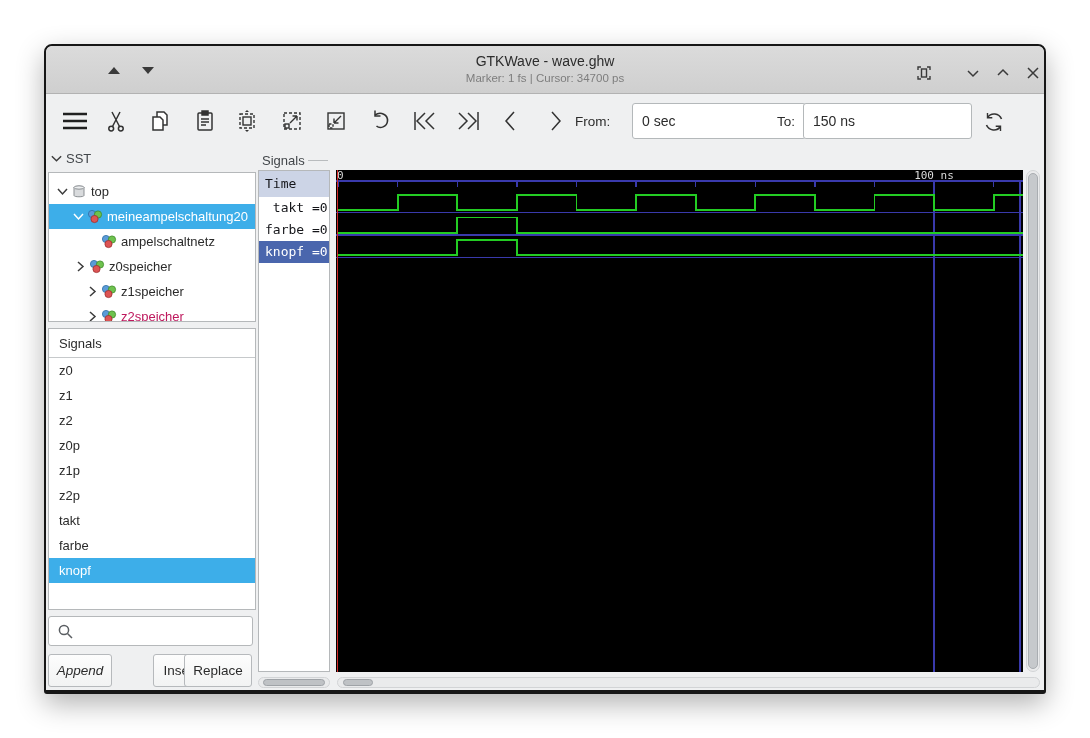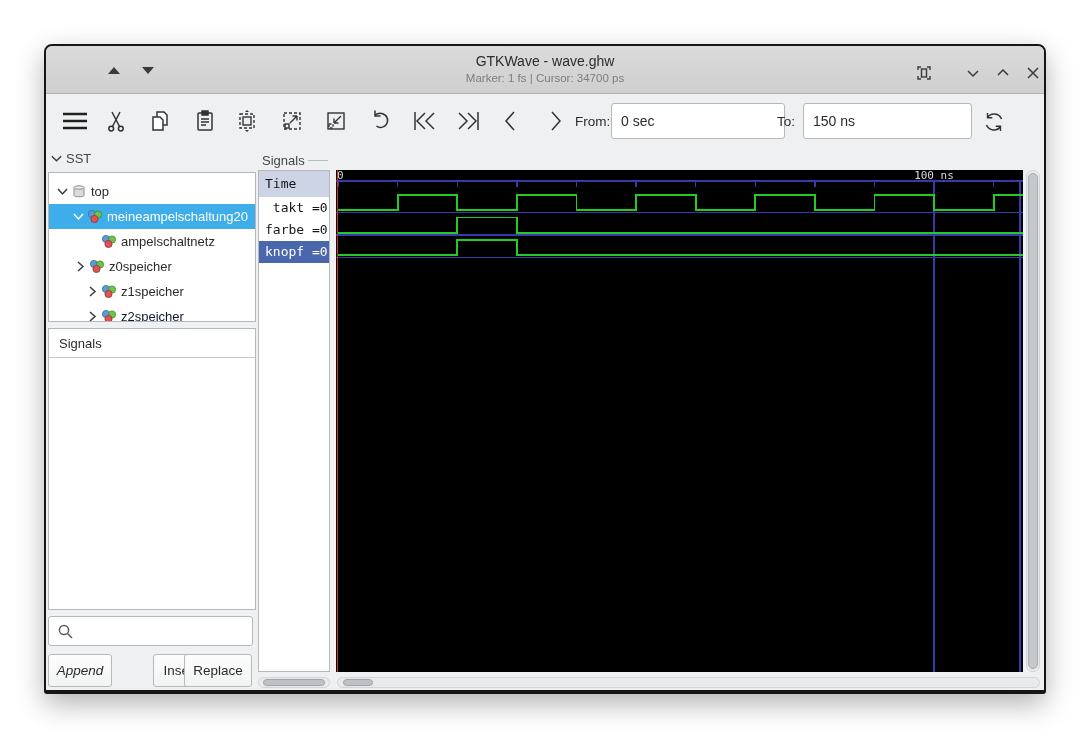--- a/index.html
+++ b/index.html
@@ -152,21 +152,21 @@
       <svg width="26" height="26" viewBox="0 0 26 26" fill="none" stroke="#333" stroke-width="1.5">
           <polyline points="16,4 8,13 16,22"></polyline>
         </svg>
     </span>
     <span class="ti" style="left:496px">
       <svg width="26" height="26" viewBox="0 0 26 26" fill="none" stroke="#333" stroke-width="1.5">
           <polyline points="10,4 18,13 10,22"></polyline>
         </svg>
     </span>
     <span class="tb-label" style="left:529px">From:</span>
-    <input class="tb-input" style="left: 565px; width: 174px;" value="0 sec">
+    <input class="tb-input" style="left: 586px; width: 174px;" value="0 sec">
     <span class="tb-label" style="left:731px">To:</span>
     <input class="tb-input" style="left: 757px; width: 169px;" value="150 ns">
     <span class="ti" style="left:934px">
       <svg width="28" height="28" viewBox="0 0 28 28" fill="none" stroke="#333" stroke-width="1.6">
         <path d="M21.5,11 A8,8 0 0 0 7.5,9.5"></path>
           <path d="M7.5,5 V9.8 H12.3" stroke-width="1.4"></path>
         <path d="M6.5,17 A8,8 0 0 0 20.5,18.5"></path>
           <path d="M20.5,23 V18.2 H15.7" stroke-width="1.4"></path>
       </svg>
     </span>
@@ -236,26 +236,37 @@
         </div>
         <div class="tree-row" style="padding-left: 36px; color: rgb(60, 60, 60);">
           <svg class="exp" viewBox="0 0 15 15" fill="none" stroke="currentColor" stroke-width="1.5">
             <polyline points="5,3 10,7.5 5,12"></polyline>
           </svg>
           <svg class="ticon" viewBox="0 0 16 15">
             <circle cx="5" cy="5" r="3.6" fill="#5a9bd8" stroke="#2d6da3" stroke-width="0.8"></circle>
             <circle cx="11" cy="5.5" r="3.6" fill="#6ec24e" stroke="#3c8a26" stroke-width="0.8"></circle>
             <circle cx="7.5" cy="10" r="3.6" fill="#dd5454" stroke="#9e2d2d" stroke-width="0.8"></circle>
           </svg>
-          <span style="color:#0f172a">z2speicher</span>
+          <span style="color:#be185d">z2speicher</span>
         </div>
       </div>
 
     <div class="boxed" style="left:2px;top:180px;width:208px;height:282px">
       <div class="list-hdr">Signals</div>
+      <div id="sig-list">
+          <div class="list-row">z0</div>
+          <div class="list-row">z1</div>
+          <div class="list-row">z2</div>
+          <div class="list-row">z0p</div>
+          <div class="list-row">z1p</div>
+          <div class="list-row">z2p</div>
+          <div class="list-row">takt</div>
+          <div class="list-row">farbe</div>
+          <div class="list-row sel">knopf</div>
+        </div>
     </div>
 
     <div class="search">
       <svg width="17" height="17" viewBox="0 0 17 17" fill="none" stroke="#5a5e62" stroke-width="1.5">
         <circle cx="7" cy="7" r="4.6"></circle>
           <path d="M10.5,10.5 L15,15"></path>
       </svg>
       <input value="" style="">
     </div>
 

